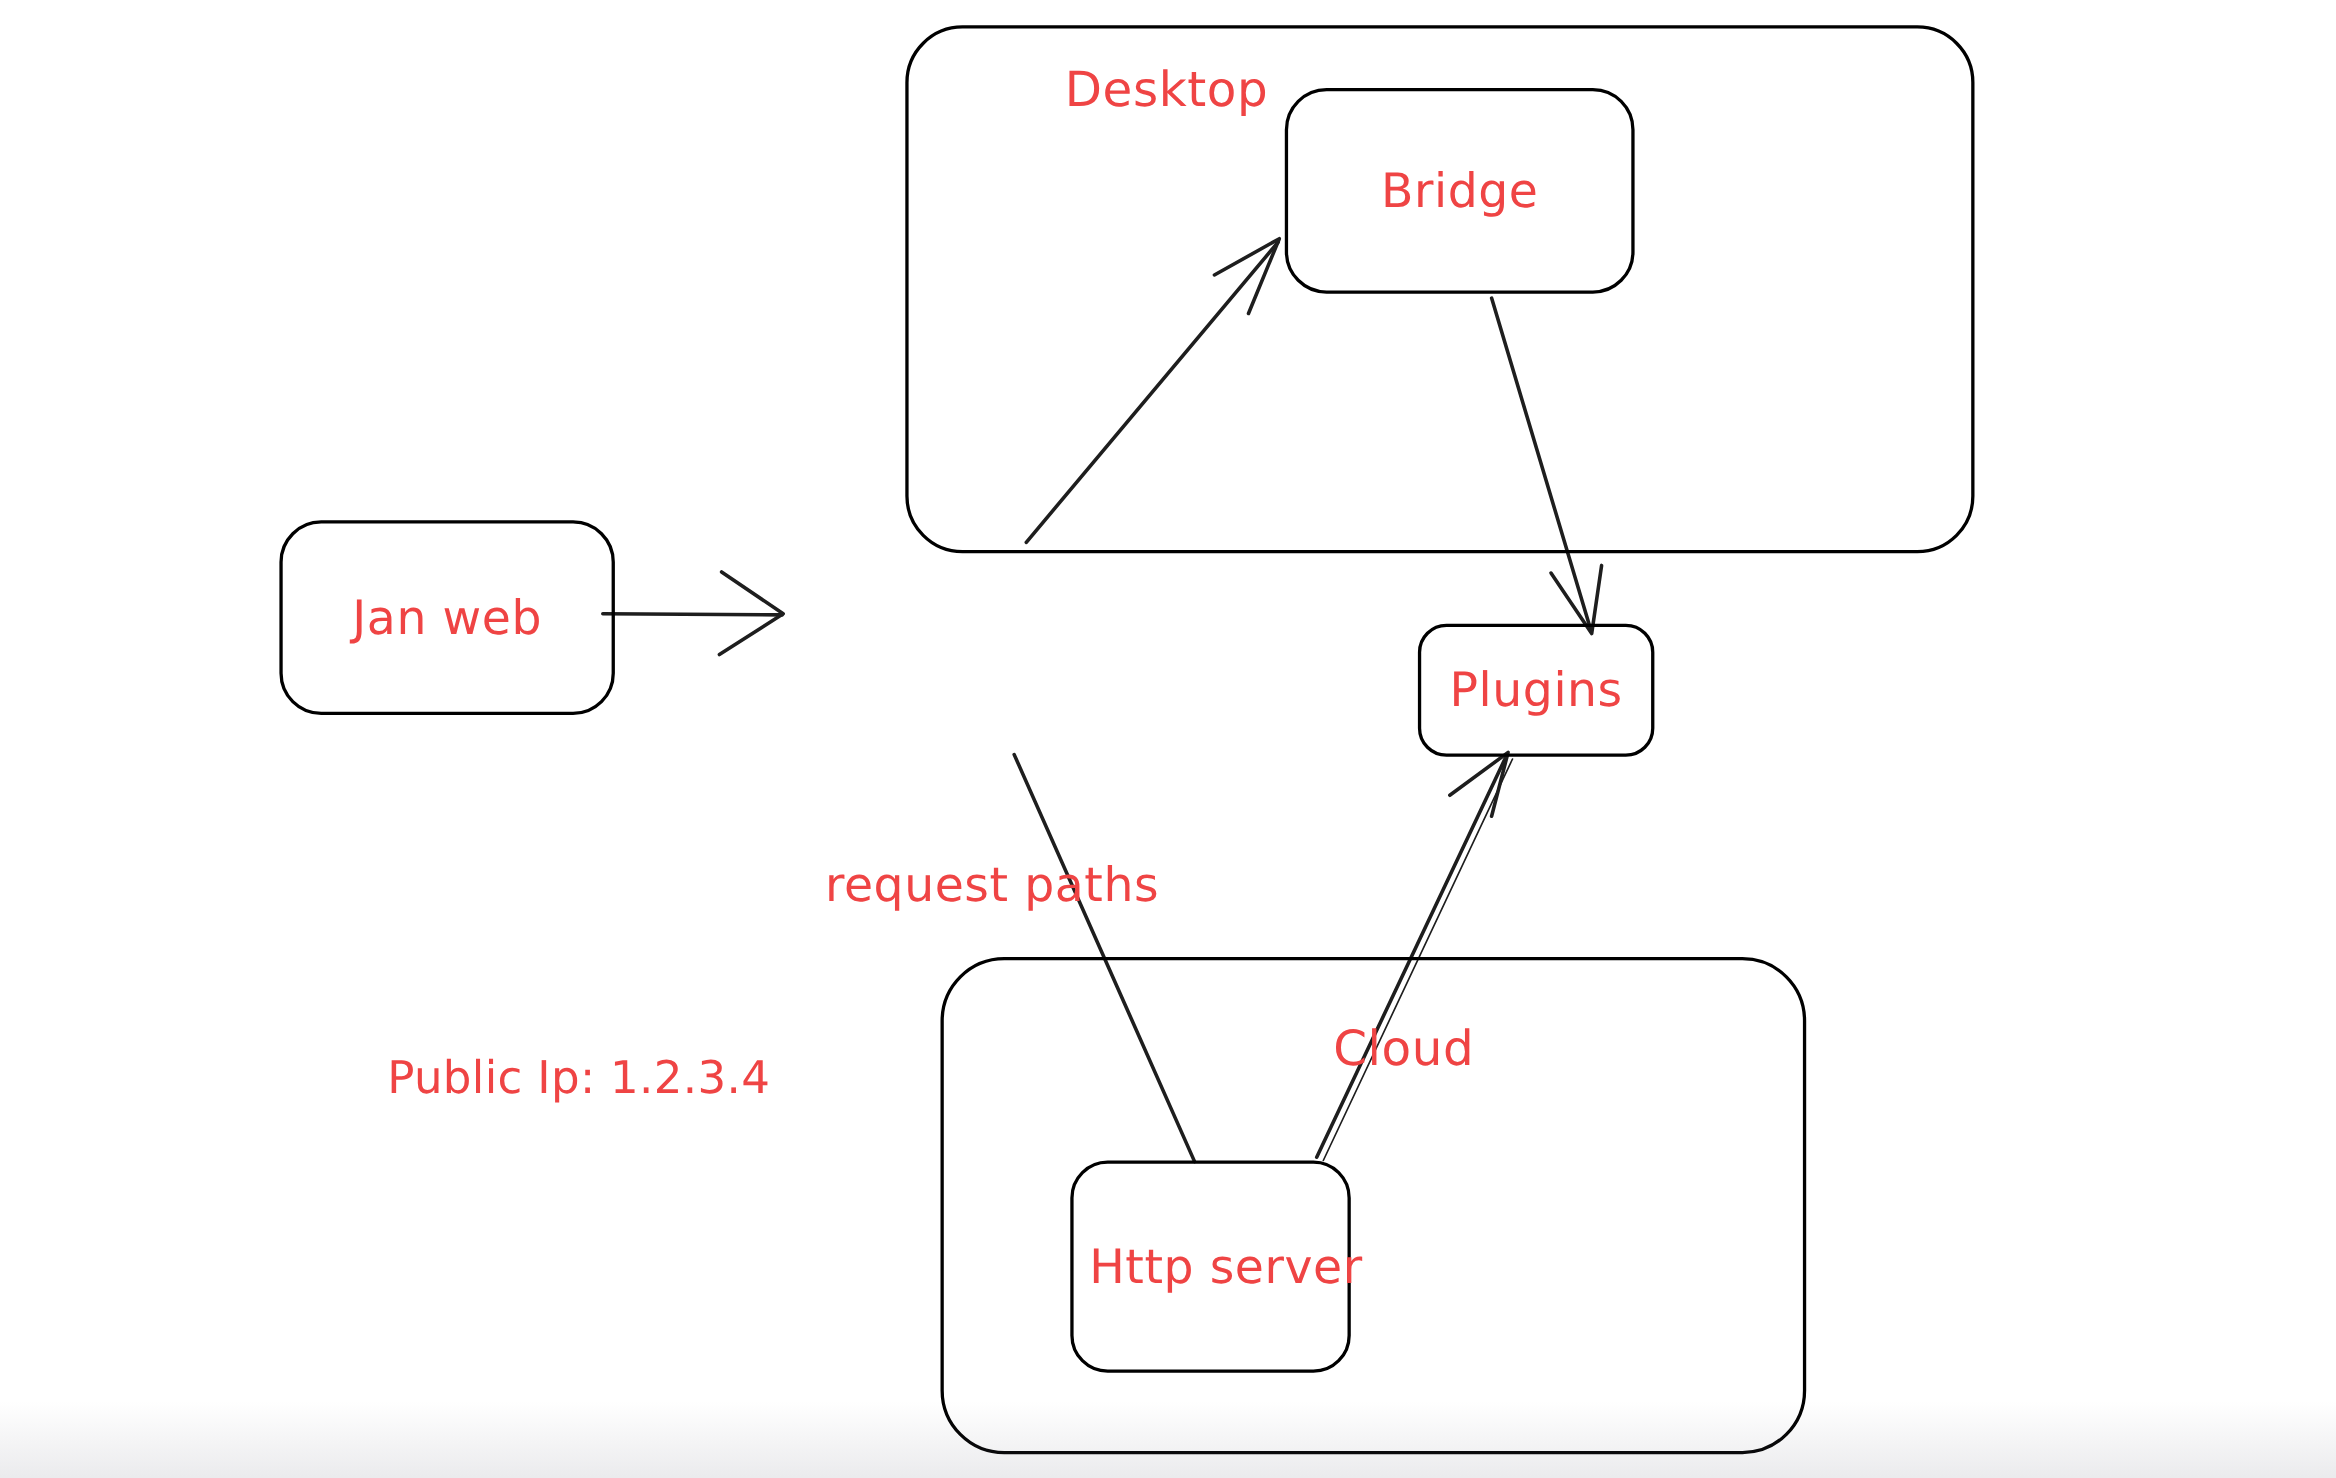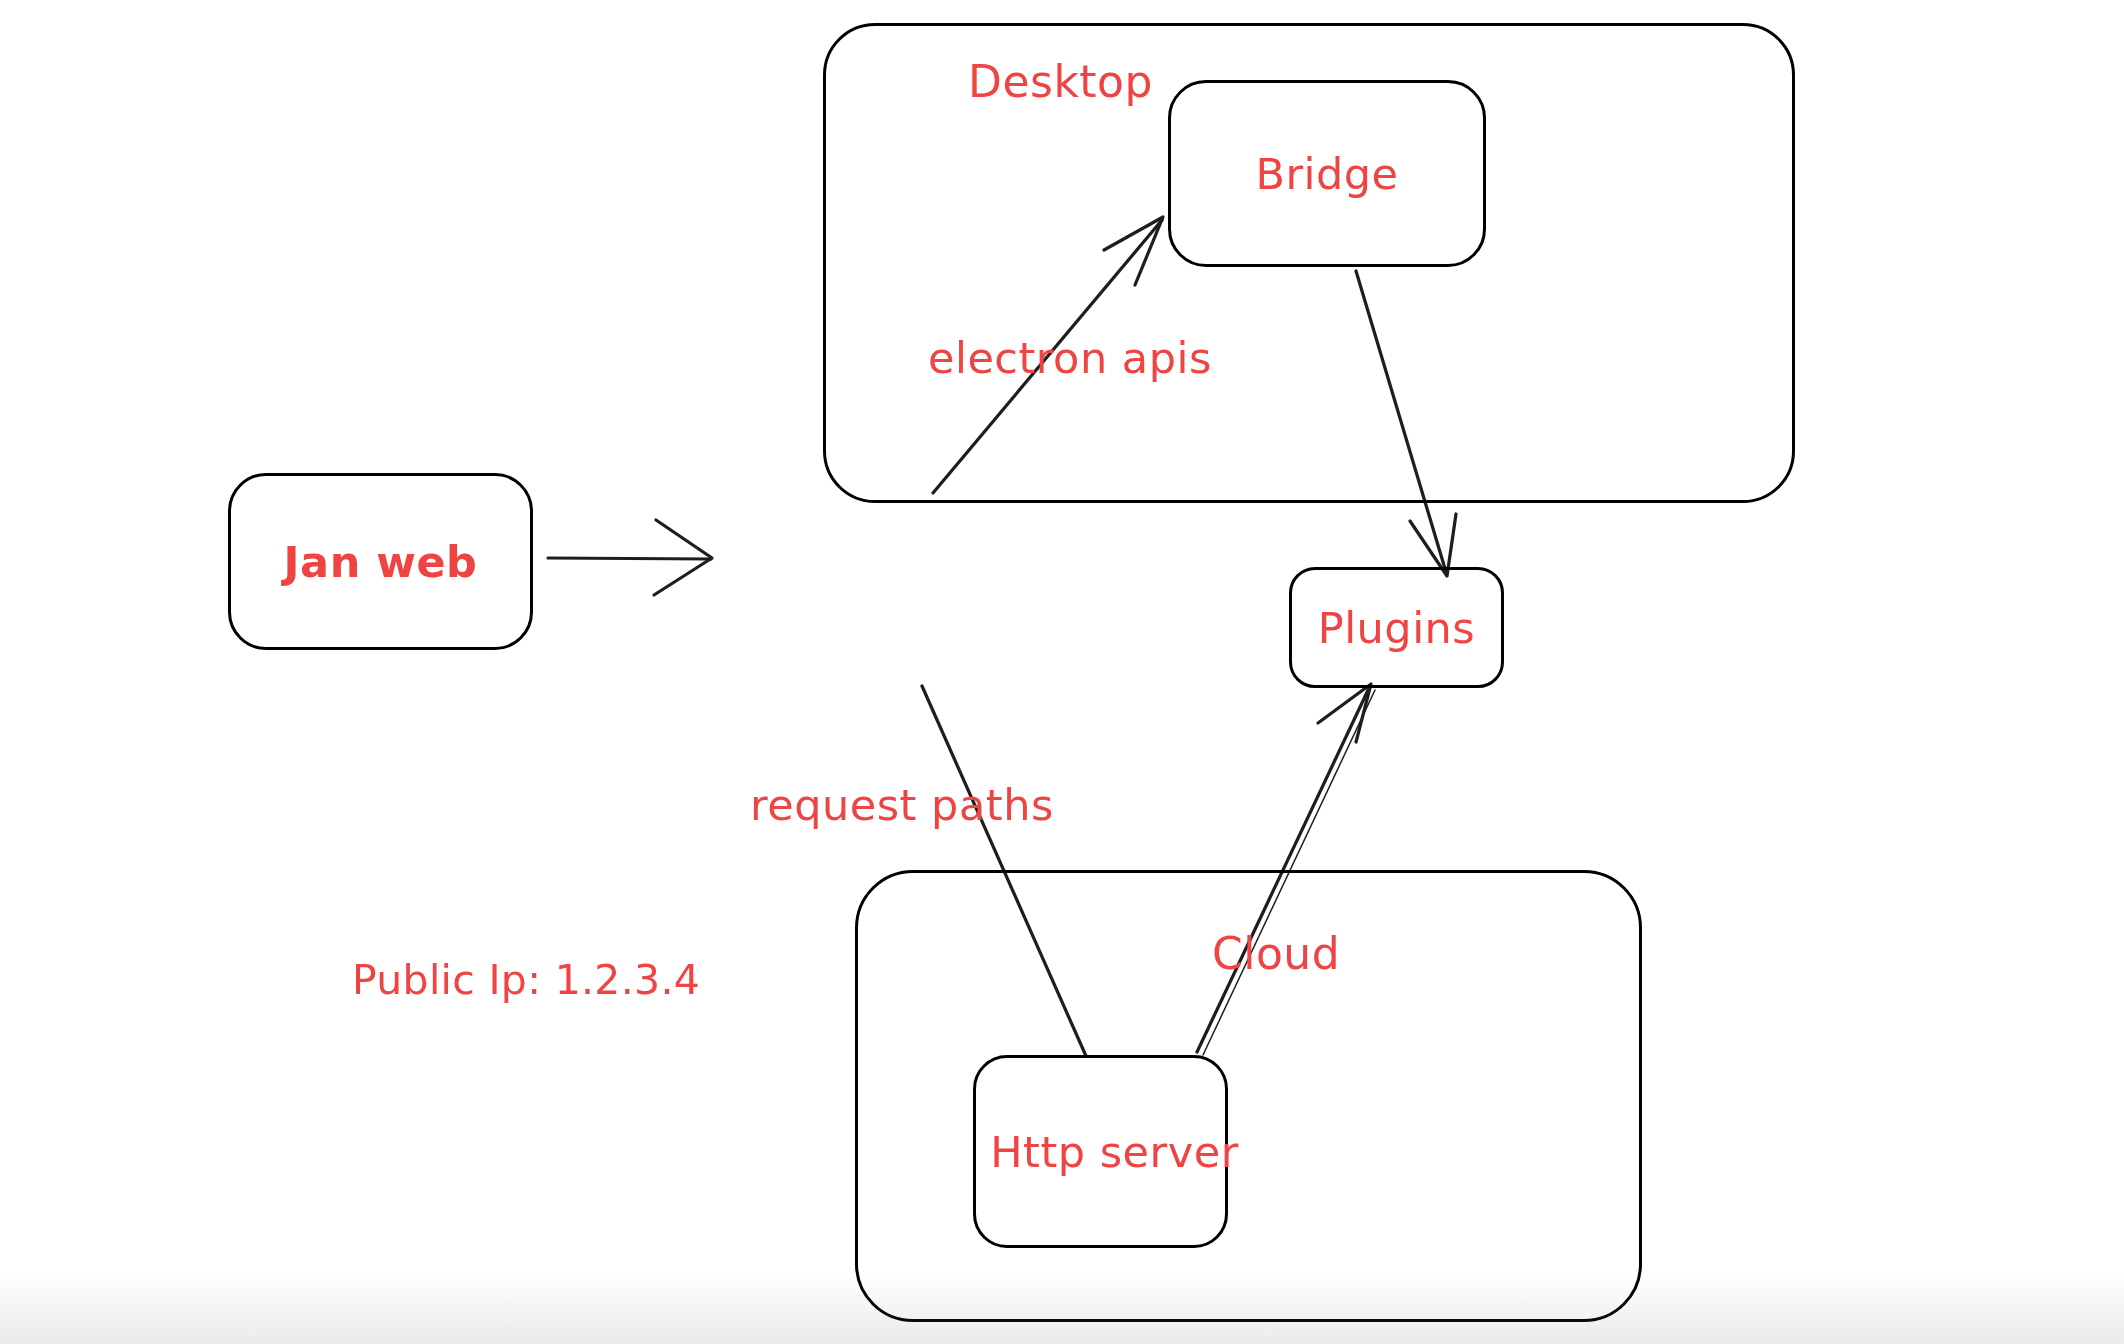--- a/index.html
+++ b/index.html
@@ -98,34 +98,33 @@
   <div class="shape container-shape" style="left:823px; top:23px; width:972px; height:480px;"></div>
   <div class="container-title" style="left:968px; top:56px;">Desktop</div>
 
   <div class="shape container-shape" style="left:855px; top:870px; width:787px; height:452px; border-radius:58px;"></div>
   <div class="container-title" style="left:1212px; top:928px; font-size:44px;">Cloud</div>
 
   <div class="shape node-shape" style="left:1168px; top:80px; width:318px; height:187px;">
     <span class="node-label">Bridge</span>
   </div>
 
-  <div class="shape node-shape" style="left:228px; top:473px; width:305px; height:177px;font-weight:bold;">
+  <div class="shape node-shape" style="left:254px; top:473px; width:305px; height:177px;">
     <span class="node-label">Jan web</span>
   </div>
 
 
   <div class="shape node-shape" style="left:1289px; top:567px; width:215px; height:121px; border-radius:26px;">
     <span class="node-label">Plugins</span>
   </div>
 
   <div class="shape node-shape" style="left:973px; top:1055px; width:255px; height:193px; border-radius:34px;padding-left:28px;">
     <span class="node-label">Http server</span>
   </div>
 
-  <div class="free-label" style="left:928px; top:333px;">electron apis</div>
 
   <div class="free-label" style="left:750px; top:780px;">request paths</div>
 
   <div class="annotation" style="left:352px; top:948px;">
     <div>Public Ip: 1.2.3.4</div>
   </div>
 
   <div class="bottom-fade"></div>
 </div>
 

